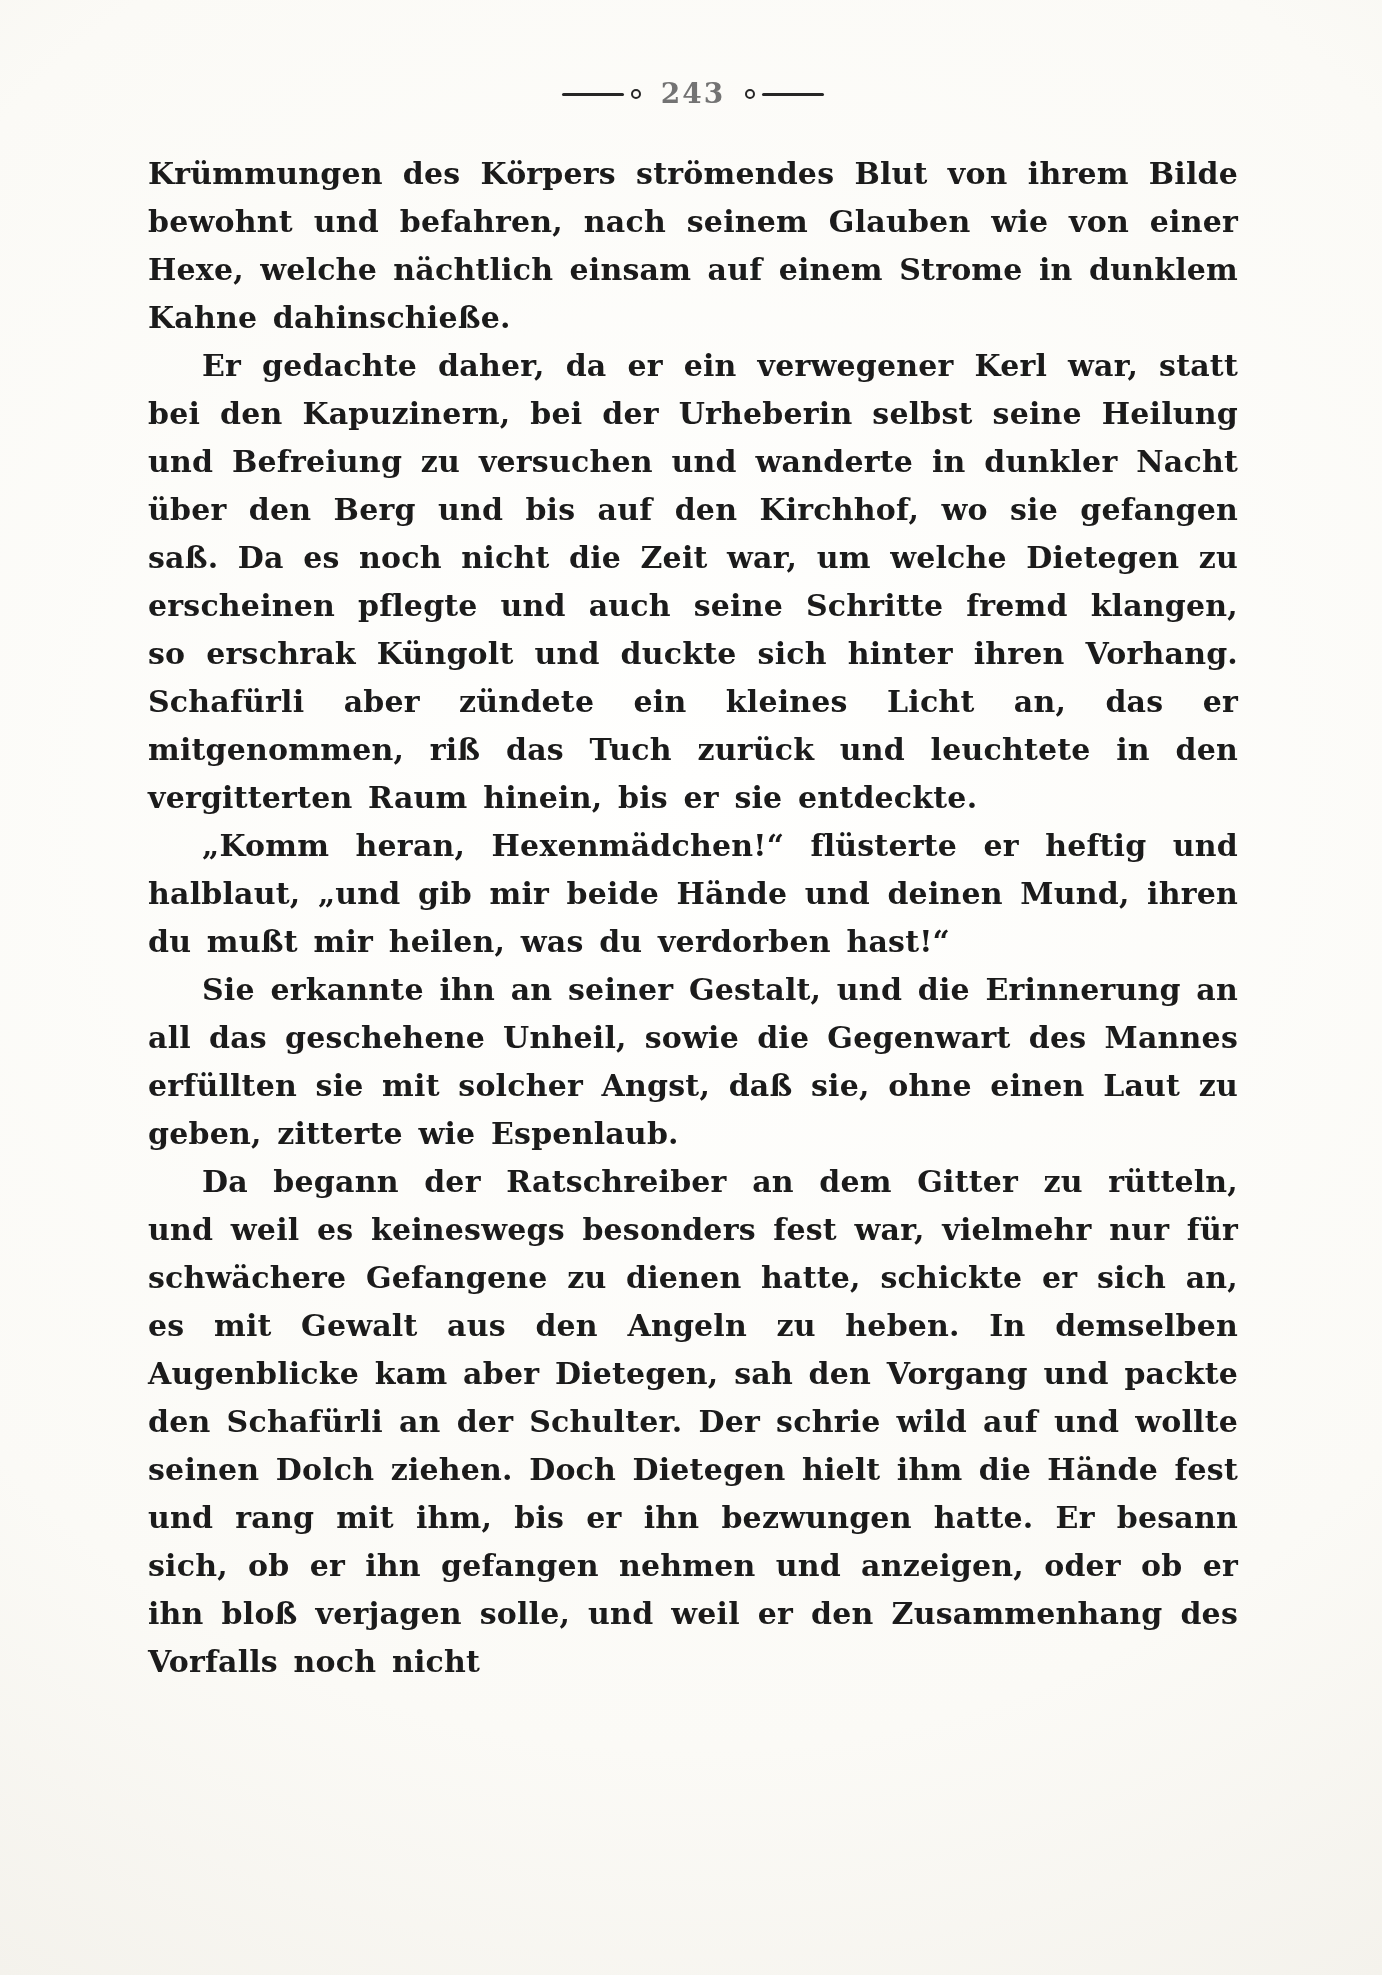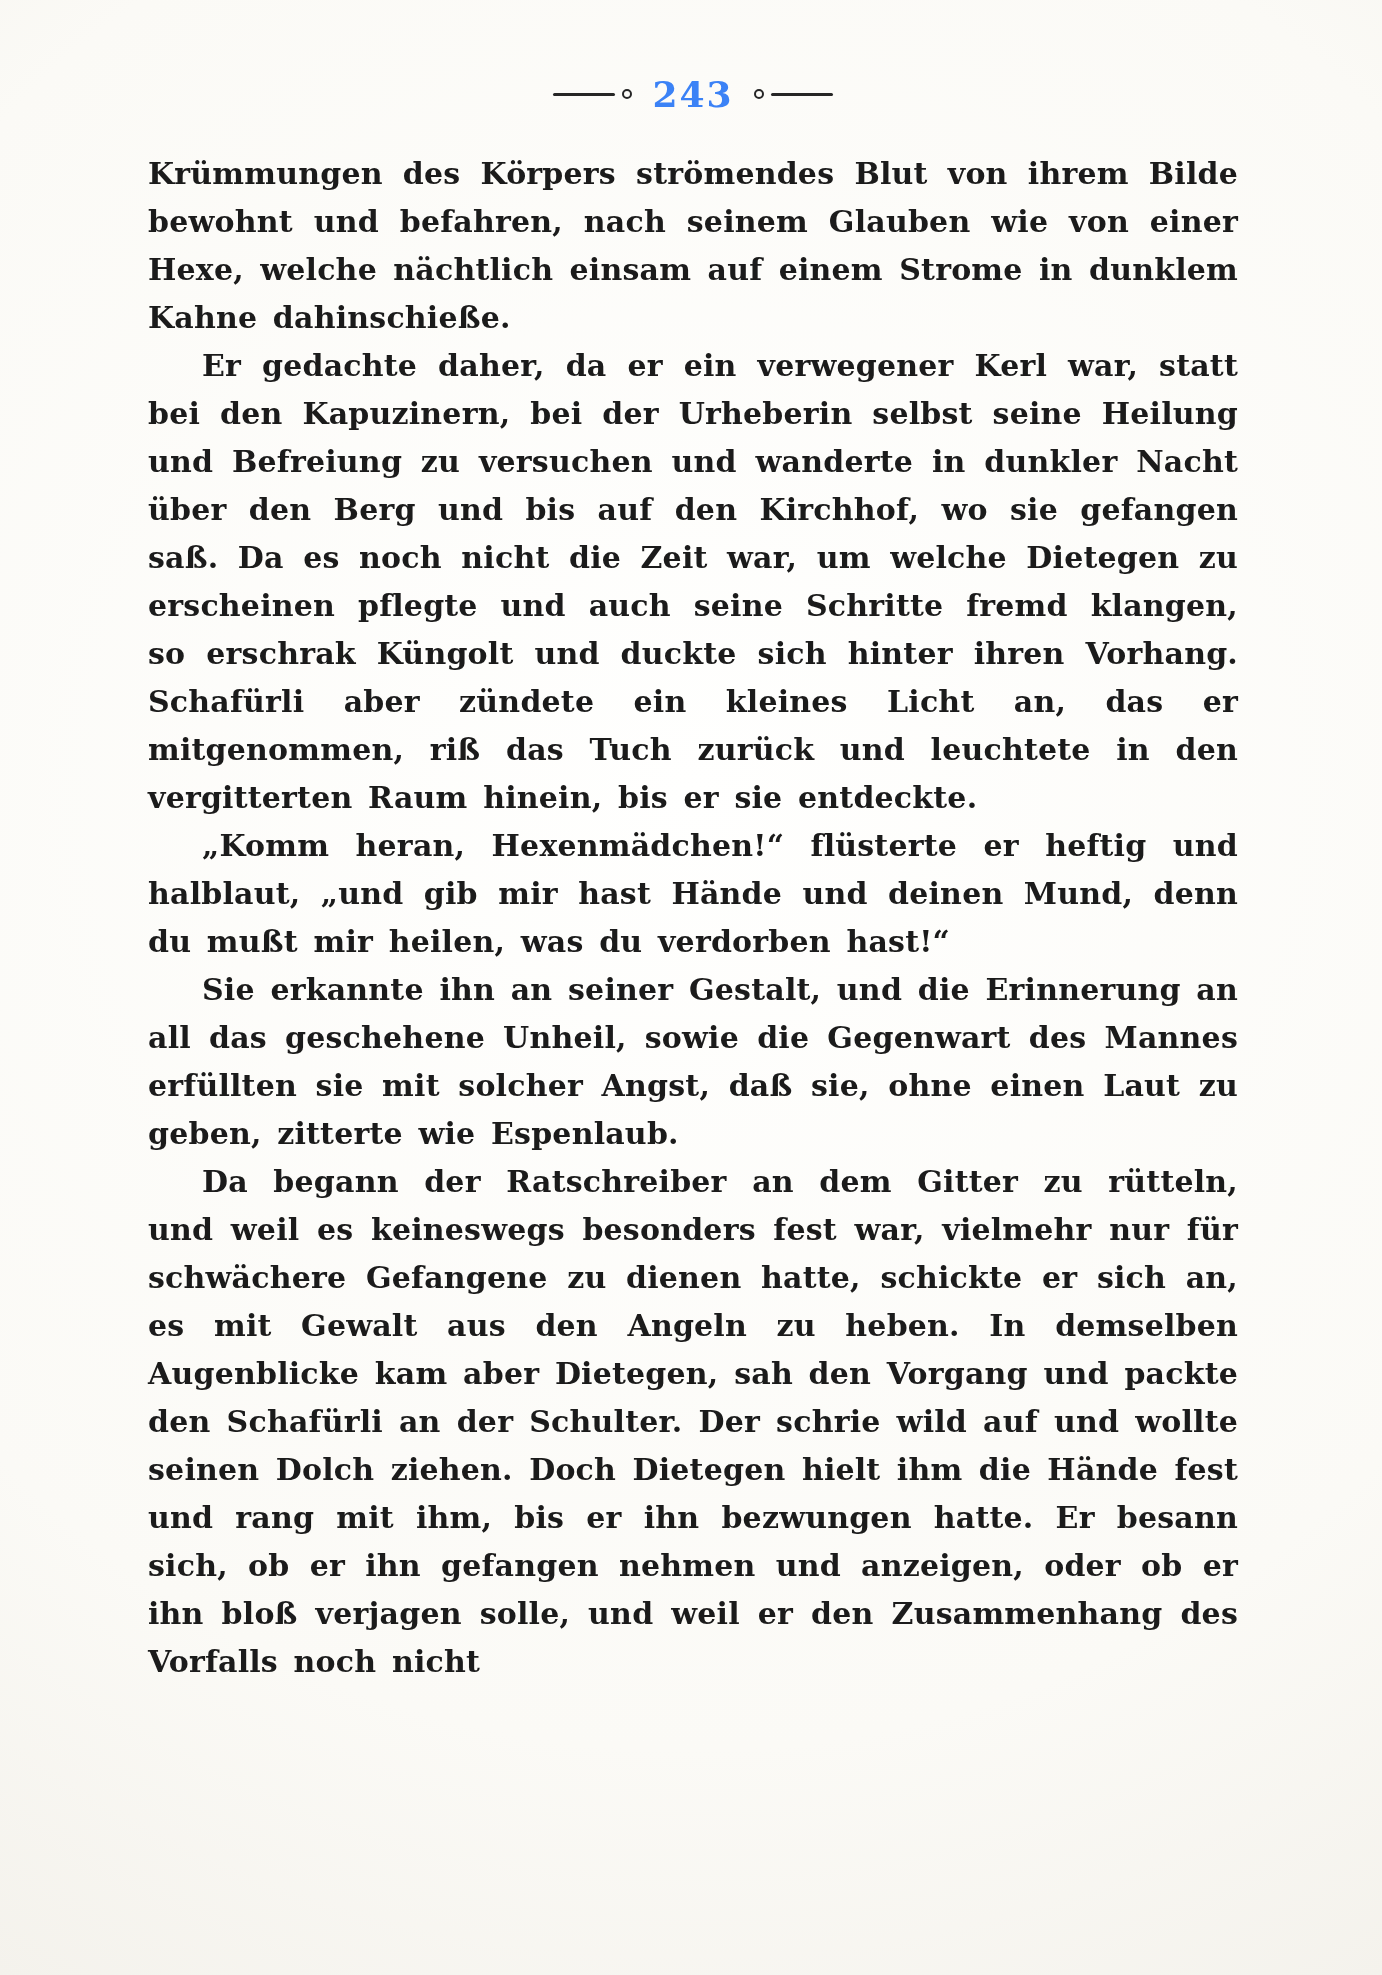--- a/index.html
+++ b/index.html
@@ -55,24 +55,24 @@
   .orn-circle {
     display: inline-block;
     width: 10px;
     height: 10px;
     border: 2.5px solid #262626;
     border-radius: 50%;
     background: transparent;
   }
 
   .page-number {
-    font-size: 36px;
+    font-size: 28px;
     font-weight: 700;
     letter-spacing: 2px;
-    color: #3b82f6;
+    color: #737373;
     line-height: 1;
     padding: 0 6px;
   }
 
   
   .text-block {
     width: 100%;
     margin-top: 16px;
   }
 
@@ -105,18 +105,18 @@
     <span class="page-number">243</span>
     <span class="ornament">
       <span class="orn-circle"></span>
       <span class="orn-dash"></span>
     </span>
   </div>
 
   <div class="text-block">
     <p class="para noindent">Krümmungen des Körpers strömendes Blut von ihrem Bilde bewohnt und befahren, nach seinem Glauben wie von einer Hexe, welche nächtlich einsam auf einem Strome in dunklem Kahne dahinschieße.</p>
     <p class="para">Er gedachte daher, da er ein verwegener Kerl war, statt bei den Kapuzinern, bei der Urheberin selbst seine Heilung und Befreiung zu versuchen und wanderte in dunkler Nacht über den Berg und bis auf den Kirchhof, wo sie gefangen saß. Da es noch nicht die Zeit war, um welche Dietegen zu erscheinen pflegte und auch seine Schritte fremd klangen, so erschrak Küngolt und duckte sich hinter ihren Vorhang. Schafürli aber zündete ein kleines Licht an, das er mitgenommen, riß das Tuch zurück und leuchtete in den vergitterten Raum hinein, bis er sie entdeckte.</p>
-    <p class="para">„Komm heran, Hexenmädchen!“ flüsterte er heftig und halblaut, „und gib mir hast Hände und deinen Mund, denn du mußt mir heilen, was du verdorben hast!“</p>
+    <p class="para">„Komm heran, Hexenmädchen!“ flüsterte er heftig und halblaut, „und gib mir beide Hände und deinen Mund, ihren du mußt mir heilen, was du verdorben hast!“</p>
     <p class="para">Sie erkannte ihn an seiner Gestalt, und die Erinnerung an all das geschehene Unheil, sowie die Gegenwart des Mannes erfüllten sie mit solcher Angst, daß sie, ohne einen Laut zu geben, zitterte wie Espenlaub.</p>
     <p class="para">Da begann der Ratschreiber an dem Gitter zu rütteln, und weil es keineswegs besonders fest war, vielmehr nur für schwächere Gefangene zu dienen hatte, schickte er sich an, es mit Gewalt aus den Angeln zu heben. In demselben Augenblicke kam aber Dietegen, sah den Vorgang und packte den Schafürli an der Schulter. Der schrie wild auf und wollte seinen Dolch ziehen. Doch Dietegen hielt ihm die Hände fest und rang mit ihm, bis er ihn bezwungen hatte. Er besann sich, ob er ihn gefangen nehmen und anzeigen, oder ob er ihn bloß verjagen solle, und weil er den Zusammenhang des Vorfalls noch nicht</p>
   </div>
 
 </div>
 
 </body></html>

